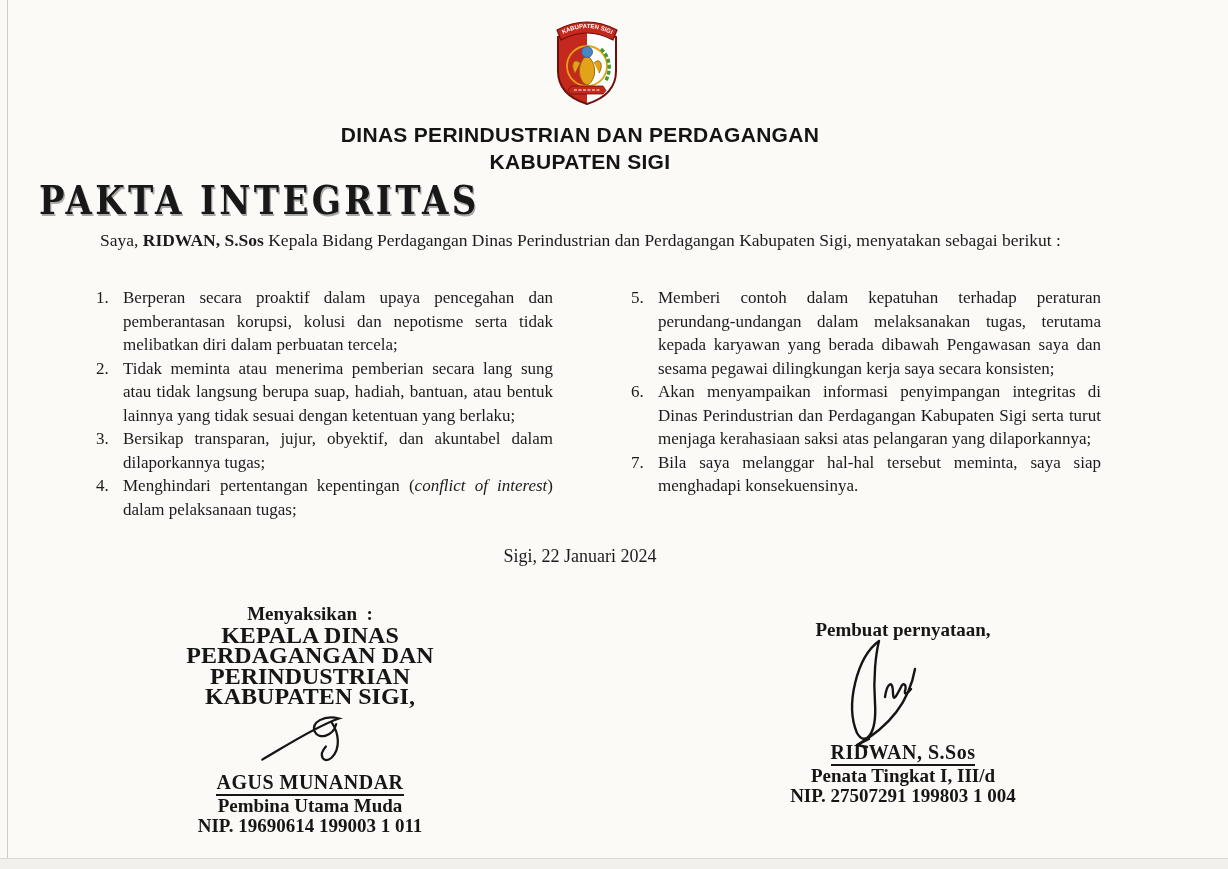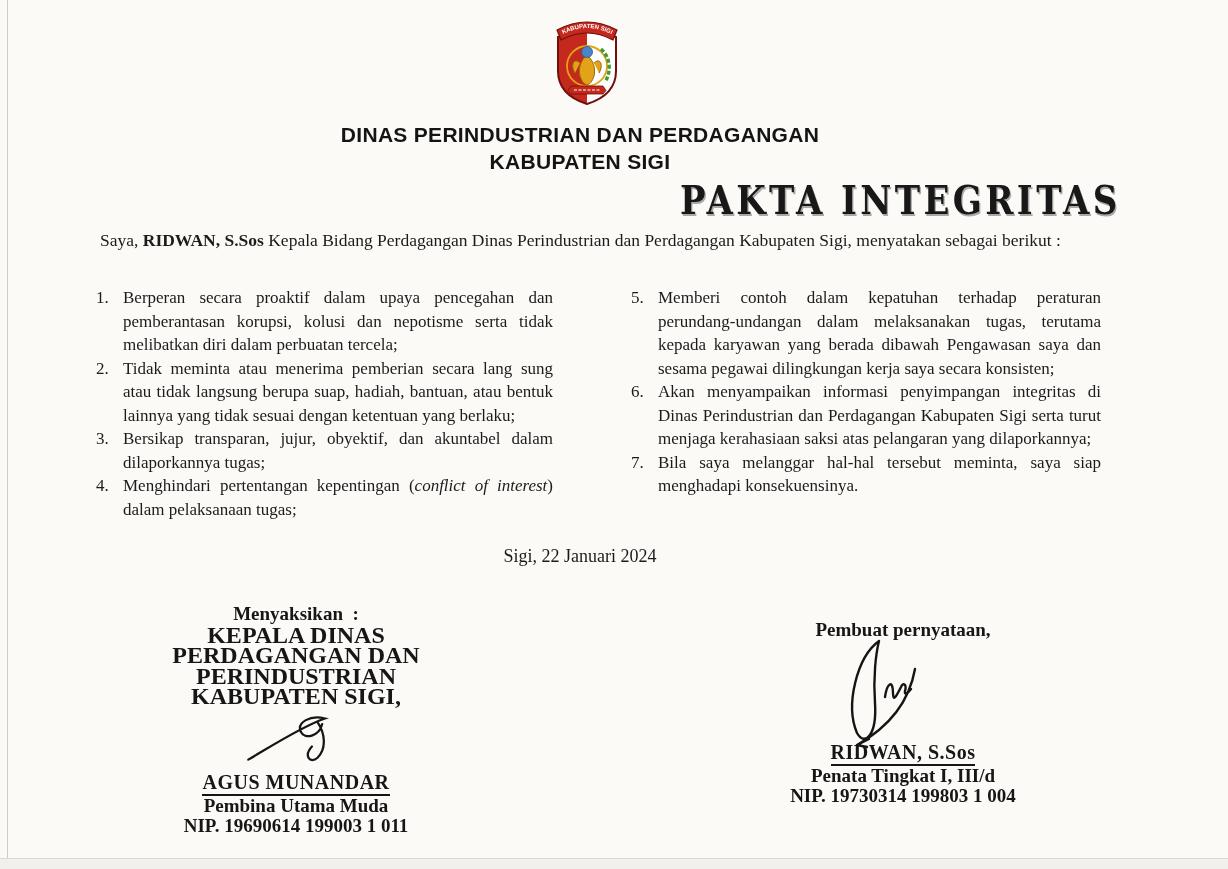--- a/index.html
+++ b/index.html
@@ -11,40 +11,40 @@
   .edge-bottom{position:absolute;left:0;bottom:0;width:100%;height:10px;background:#f1f0ec;border-top:1px solid #dbd9d4;}
 
   .logo{position:absolute;left:550px;top:19px;width:74px;height:88px;}
 
   .org-header{
     position:absolute;top:121px;left:0;width:1160px;text-align:center;
     font-family:"Liberation Sans","DejaVu Sans",sans-serif;font-weight:bold;
     font-size:21px;line-height:27px;letter-spacing:.3px;color:#141414;
   }
 
-  .doc-title{position:absolute;top:176px;left:0;width:1160px;text-align:right;}
+  .doc-title{position:absolute;top:176px;left:0;width:1160px;text-align:left;}
   .doc-title span{
     display:inline-block;font-family:"DejaVu Serif",serif;font-weight:bold;
     font-size:40px;letter-spacing:4px;transform:scaleX(.85);transform-origin:center;
     color:#181818;text-shadow:1.5px 1.5px 0 rgba(70,70,70,.45);
   }
 
   .intro{position:absolute;left:100px;top:228px;width:1016px;font-size:17.5px;line-height:25px;text-align:justify;}
 
   .columns{position:absolute;left:96px;top:286px;width:1005px;display:grid;grid-template-columns:457px 470px;column-gap:78px;}
   .list-item{display:flex;font-size:17px;line-height:23.5px;}
   .list-item .num{flex:0 0 27px;width:27px;}
   .list-item .itext{flex:1;text-align:justify;}
   .seg-b{font-weight:bold;}
   .seg-i{font-style:italic;}
 
   .date-line{position:absolute;top:546px;left:0;width:1160px;text-align:center;font-size:18px;}
 
   .sig-block{position:absolute;text-align:center;font-weight:bold;color:#161616;}
-  .sig-left{left:118px;top:604px;width:356px;}
+  .sig-left{left:132px;top:604px;width:356px;}
   .sig-right{left:725px;top:620px;width:356px;}
   .sig-heading{font-size:19px;line-height:20.5px;white-space:pre;}
   .sig-title-line{font-size:24px;line-height:20.5px;}
   .sig-name{font-size:20px;line-height:22px;margin-top:0;}
   .sig-name span{border-bottom:2px solid #161616;padding-bottom:1px;letter-spacing:.5px;}
   .sig-rank{font-size:19px;line-height:20px;margin-top:3px;}
   .sig-nip{font-size:19px;line-height:20px;}
   .sig-svg-left{display:block;margin:4px auto 2px;}
   .sig-svg-right{display:block;margin:-6px auto -16px;transform:translateX(-16px);}
 </style>
@@ -148,17 +148,17 @@
     <div class="sig-heading">Pembuat pernyataan,</div>
     <svg class="sig-svg-right" width="120" height="122" viewBox="0 0 120 122">
       <path d="M52,6 C30,22 18,70 30,98 C38,112 50,100 48,68 C46,42 49,18 52,6
                M58,62 C60,48 66,44 66,58 C66,68 70,60 74,52 C76,47 80,49 78,56 C77,61 81,58 84,54
                M88,34 C82,68 62,92 30,110 M30,110 L42,104 M30,110 L40,112" fill="none" stroke="#151515" stroke-width="2.4" stroke-linecap="round"></path>
     </svg>
     <div class="sig-name">
       <span>RIDWAN, S.Sos</span>
     </div>
     <div class="sig-rank">Penata Tingkat I, III/d</div>
-    <div class="sig-nip">NIP. 19730314 199803 1 004</div>
+    <div class="sig-nip">NIP. 27507291 199803 1 004</div>
   </div>
 
   <div class="edge-bottom"></div>
 </div>
 
 </body></html>

